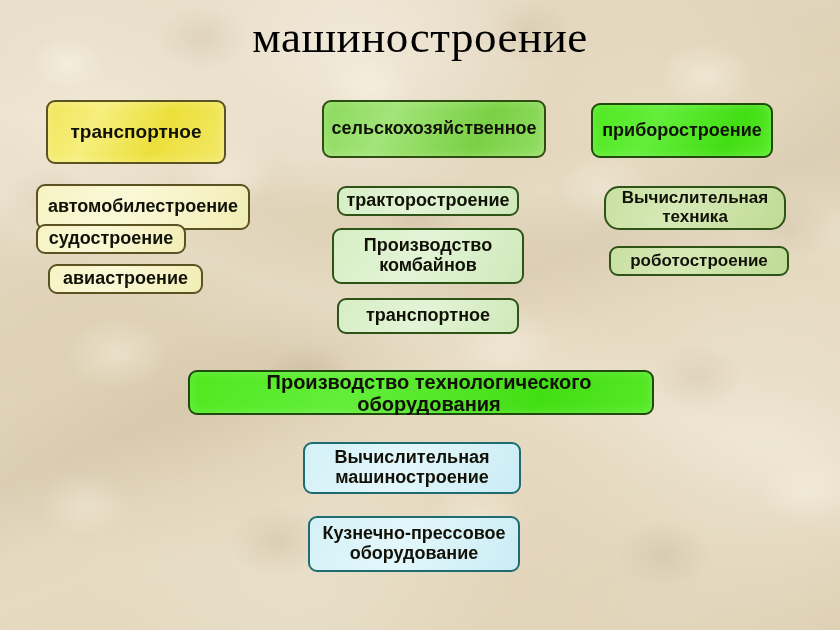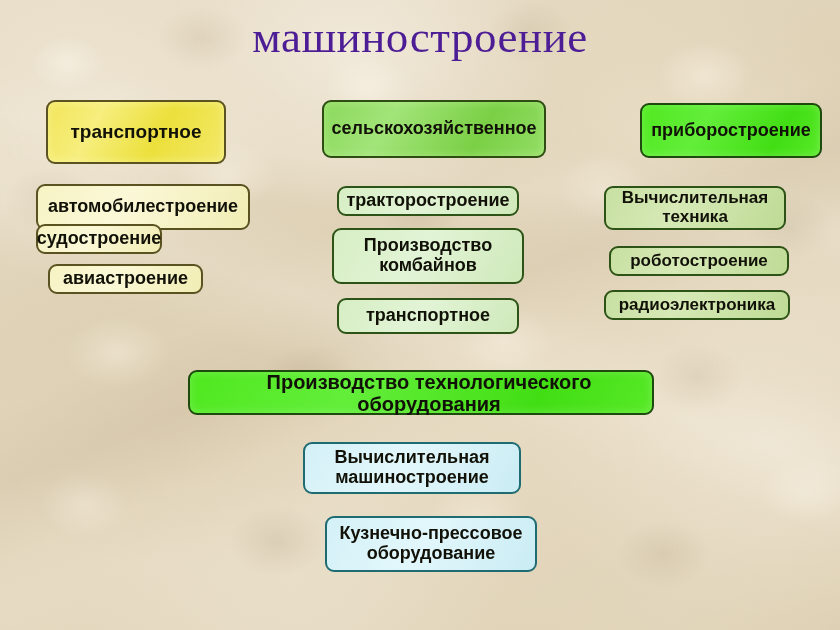--- a/index.html
+++ b/index.html
@@ -76,21 +76,21 @@
 
   
   #slide-title {
     position: absolute;
     left: 0;
     top: 8px;
     width: 840px;
     text-align: center;
     font-size: 45px;
     line-height: 58px;
-    color: #4c1d95;
+    color: #000000;
     font-family: "Liberation Serif", "DejaVu Serif", serif;
     font-weight: 400;
     letter-spacing: .5px;
     white-space: nowrap;
   }
 
   
   .node {
     position: absolute;
     box-sizing: border-box;
@@ -154,39 +154,38 @@
   <div class="bg-layer bg-stones"></div>
   <div class="bg-layer bg-streaks"></div>
   <div class="bg-layer bg-vignette"></div>
 
   <div id="slide-title">машиностроение</div>
 
   <div class="node n-head-yellow" style="left:46px; top:100px; width:180px; height:64px; font-size:19px;">транспортное</div>
 
   <div class="node n-sub-yellow" style="left:36px; top:184px; width:214px; height:46px; font-size:18px;">автомобилестроение</div>
 
-  <div class="node n-sub-yellow" style="left:36px; top:224px; width:126px; height:30px; font-size:18px;">судостроение</div>
+  <div class="node n-sub-yellow" style="left:36px; top:224px; width:150px; height:30px; font-size:18px;">судостроение</div>
 
   <div class="node n-sub-yellow" style="left:36px; top:264px; width:155px; height:30px; font-size:18px;margin-left:12px;">авиастроение</div>
 
   <div class="node n-head-green-mid" style="left:322px; top:100px; width:224px; height:58px; font-size:18px;">сельскохозяйственное</div>
 
   <div class="node n-sub-green-pale" style="left:337px; top:186px; width:182px; height:30px; font-size:18px;">тракторостроение</div>
 
   <div class="node n-sub-green-pale" style="left:332px; top:228px; width:192px; height:56px; font-size:18px;text-align:center;">Производство комбайнов</div>
 
   <div class="node n-sub-green-pale" style="left:337px; top:298px; width:182px; height:36px; font-size:18px;">транспортное</div>
 
-  <div class="node n-head-green-bright" style="left:640px; top:103px; width:182px; height:55px; font-size:18px;">приборостроение</div>
+  <div class="node n-head-green-bright" style="left:591px; top:103px; width:182px; height:55px; font-size:18px;">приборостроение</div>
 
-  <div class="node n-sub-green-sage" style="left:604px; top:186px; width:182px; height:44px; font-size:17px;">Вычислительная техника</div>
+  <div class="node n-sub-green-sage" style="left:604px; top:186px; width:182px; height:44px; font-size:17px;border-radius:15px;">Вычислительная техника</div>
 
   <div class="node n-sub-green-sage" style="left:609px; top:246px; width:180px; height:30px; font-size:17px;">роботостроение</div>
 
-  <div class="node n-sub-green-sage" style="left:604px; top:290px; width:186px; height:30px; font-size:17px;">радиоэлектроника</div>
 
   <div class="node n-head-green-bright" style="left:188px; top:370px; width:466px; height:45px; font-size:20px;padding-left:22px;">Производство технологического оборудования</div>
 
   <div class="node n-sub-blue" style="left:303px; top:442px; width:218px; height:52px; font-size:18px;">Вычислительная машиностроение</div>
 
-  <div class="node n-sub-blue" style="left:308px; top:516px; width:212px; height:56px; font-size:18px;margin-left:17px;">Кузнечно-прессовое оборудование</div>
+  <div class="node n-sub-blue" style="left:308px; top:516px; width:212px; height:56px; font-size:18px;">Кузнечно-прессовое оборудование</div>
 
 </div>
 
 </body></html>

